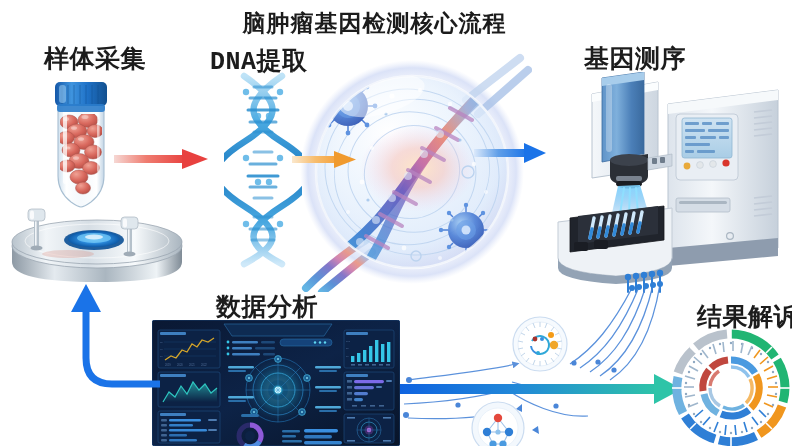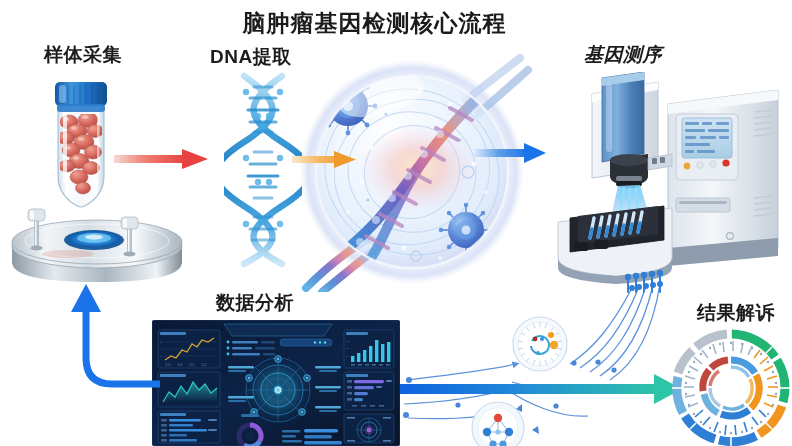--- a/index.html
+++ b/index.html
@@ -11,26 +11,26 @@
   }
   #stage{position:absolute;left:0;top:0;width:792px;height:446px;overflow:hidden;background:#fff;}
 
   
   .ttl{
     position:absolute;left:0;top:8px;width:749px;text-align:center;
     font-size:23px;font-weight:bold;color:#1b1b1b;letter-spacing:1px;
     white-space:nowrap;
   }
   .lbl{
-    position:absolute;font-size:19px;font-weight:bold;color:#1c1c1c;
+    position:absolute;font-size:25px;font-weight:bold;color:#1c1c1c;
     white-space:nowrap;letter-spacing:.5px;
   }
   .lbl-sample{left:44px;top:42px;}
-  .lbl-dna{left:210px;top:44px;}
-  .lbl-seq{left:584px;top:42px;font-style:italic;}
+  .lbl-dna{left:210px;top:44px;font-family:Liberation Mono, monospace;}
+  .lbl-seq{left:584px;top:42px;}
   .lbl-data{left:216px;top:290px;}
   .lbl-res{left:697px;top:300px;}
 
   
   .art{position:absolute;}
 
   
   .tube{left:38px;top:76px;}
   .platform{left:6px;top:198px;}
 

